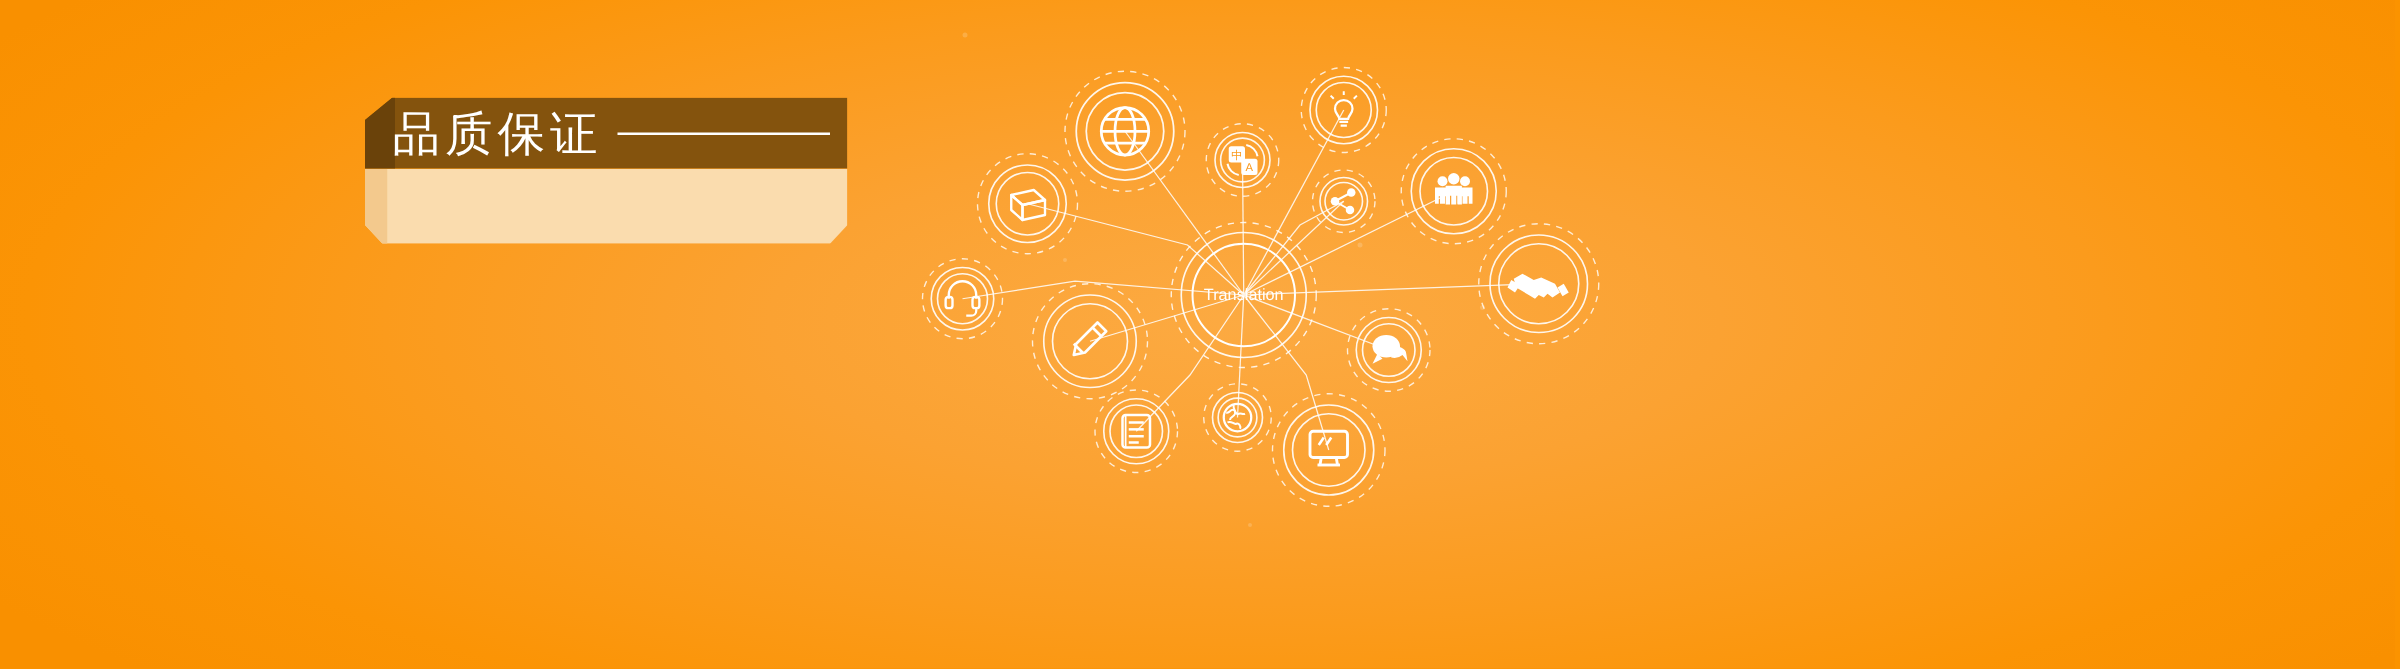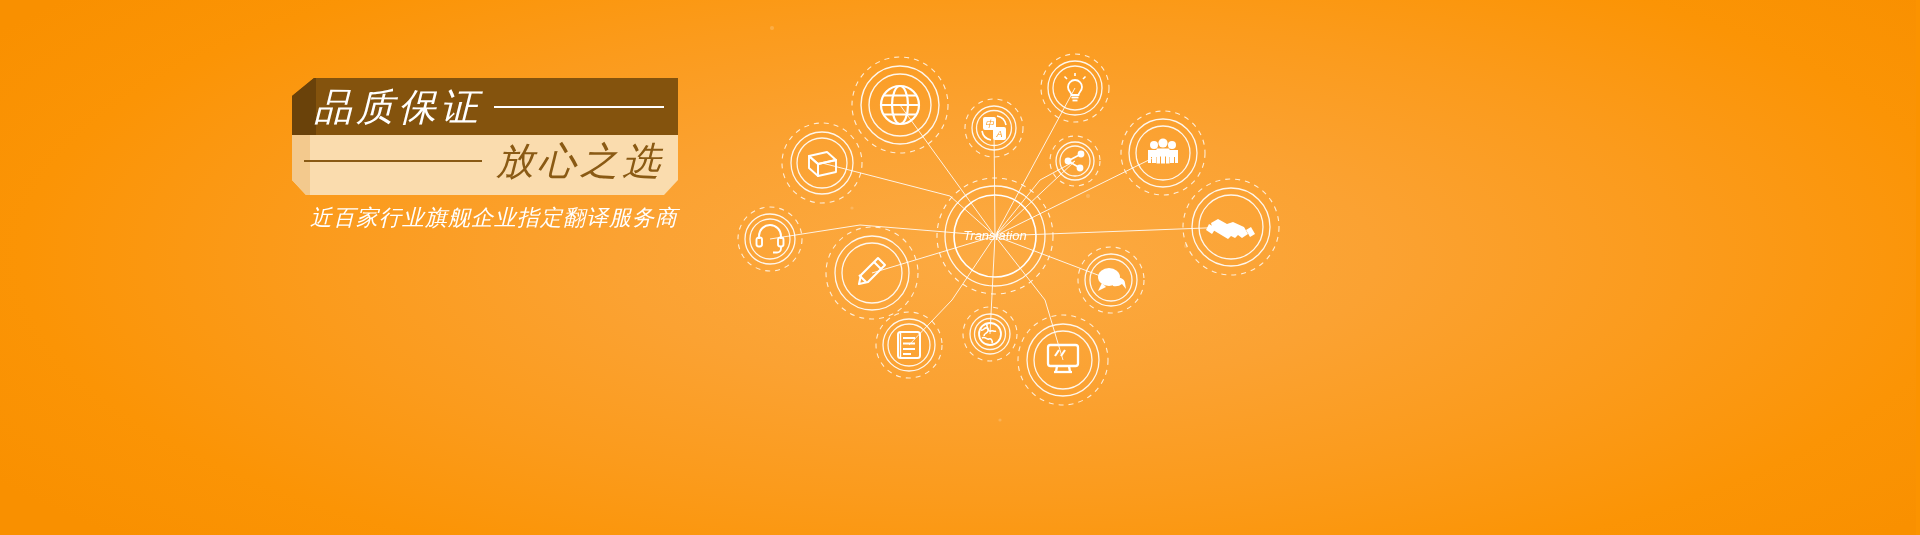--- a/index.html
+++ b/index.html
@@ -6,21 +6,20 @@
   html,body{margin:0;padding:0;}
   body{
     width:1920px;height:535px;overflow:hidden;
     font-family:"Liberation Sans","DejaVu Sans",sans-serif;
     background:#fb9300;
   }
   #banner{
     position:relative;width:1916px;height:535px;overflow:hidden;
     background:
       radial-gradient(ellipse 62% 78% at 52% 48%, #fcaa42 0%, #fba232 32%, #fb9b1c 58%, #fb9405 82%, #f99000 100%);
-    font-style: italic;
   }
 
   
   #badge{position:absolute;left:292px;top:78px;width:386px;height:117px;}
 
   .bar{position:absolute;left:0;width:386px;height:55px;}
 
   .bar-top{
     top:0;height:57px;background:#84530d;
     clip-path:polygon(22px 0, 386px 0, 386px 57px, 0 57px, 0 18px);
@@ -86,28 +85,23 @@
     <div class="bar bar-top"></div>
     <div class="bar-top-shadow"></div>
     <div class="bar bar-bot"></div>
     <div class="bar-bot-shadow"></div>
 
     <div class="badge-line1">
       <span class="btext1">品质保证</span>
       <span class="rule-w"></span>
     </div>
 
-    <div class="badge-line2">
-      <span class="rule-b"></span>
-      <span class="btext2">放心之选</span>
-    </div>
   </div>
 
   <div id="features">
-    <div class="feat">近百家行业旗舰企业指定翻译服务商</div>
   </div>
 
   <div id="network">
     <svg width="700" height="535" viewBox="0 0 700 535" xmlns="http://www.w3.org/2000/svg">
       <defs>
 
         <g id="ic-globe">
           <circle cx="0" cy="0" r="19" fill="none" stroke="#fff" stroke-width="2.2"></circle>
           <ellipse cx="0" cy="0" rx="8" ry="19" fill="none" stroke="#fff" stroke-width="2.2"></ellipse>
           <line x1="-19" y1="0" x2="19" y2="0" stroke="#fff" stroke-width="2.2"></line>

